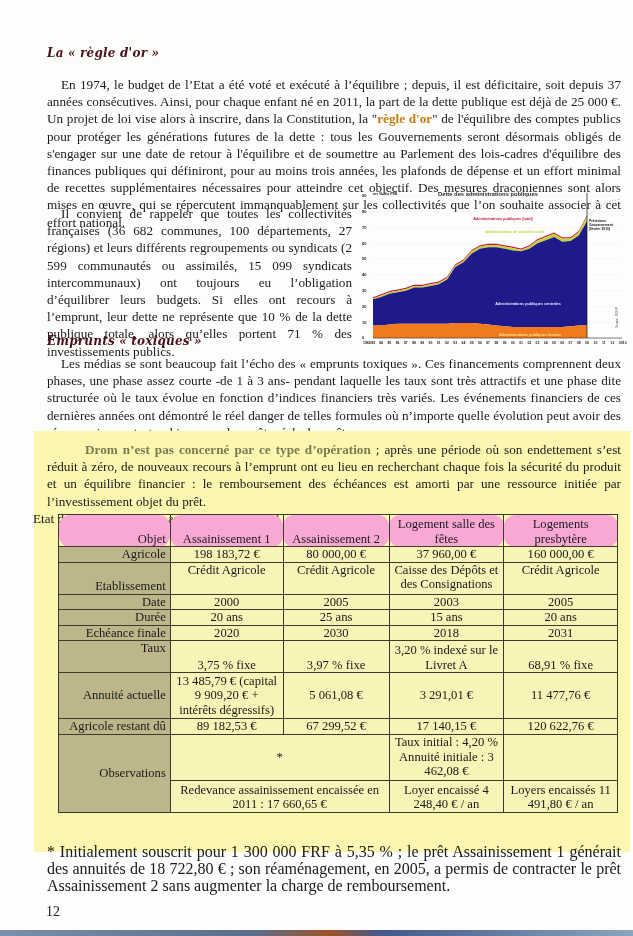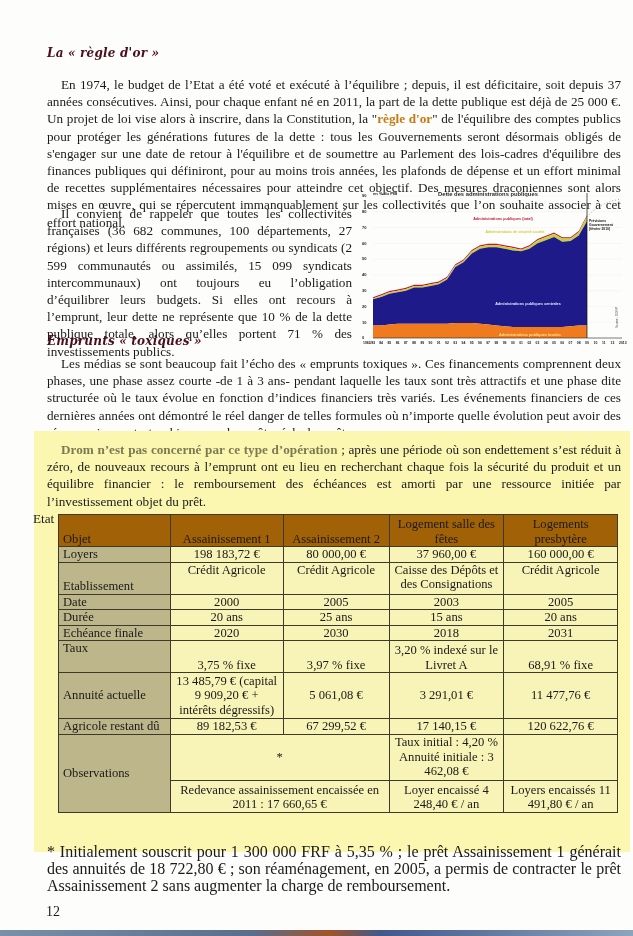--- a/index.html
+++ b/index.html
@@ -3,27 +3,27 @@
 <meta charset="utf-8">
 <style>
   html, body { margin:0; padding:0; }
   body { width:633px; height:936px; background:#fdfdfb; position:relative; overflow:hidden;
          font-family:"Liberation Serif", serif; color:#1a1a1a; }
   .heading { position:absolute; left:47px; font-family:"DejaVu Serif", serif; font-style:italic; font-weight:bold;
              color:#4a0f1c; font-size:12px; letter-spacing:0.2px; }
   .para { position:absolute; font-size:13.2px; line-height:17.2px; text-align:justify; margin:0; }
   .indent { text-indent:14px; }
   .gold { color:#c77a0f; font-weight:bold; }
-  .olive { color:#7d7a52; font-weight:bold; }
+  .olive { color:#7d7a52; font-weight:bold;margin-left:24px; }
   #chart { position:absolute; left:360px; top:188px; width:273px; height:160px; }
   .yellowbox { position:absolute; left:34px; top:431px; width:596px; height:421px; background:#fbf7b1; }
   table.debt { position:absolute; left:58px; top:514px; width:560px; border-collapse:collapse; font-size:12.6px; line-height:14.5px; }
   table.debt td { border:1px solid #3c3a2a; padding:0 4px; text-align:center; vertical-align:bottom; background:#f8f3b6; }
-  table.debt td.lab { background:#bdb68a; text-align:left; }
-  table.debt tr.head td { background:#a16207; }
+  table.debt td.lab { background:#bdb68a; text-align:right; }
+  table.debt tr.head td { background:#f9a8d4;border-radius:11px; }
   .pagenum { position:absolute; left:46px; top:904px; font-size:14px; }
   .bottomstrip { position:absolute; left:0; top:930px; width:633px; height:6px;
                  background:linear-gradient(90deg,#7b8fa8,#5a6d8c 40%,#a0532a 52%,#43588a 60%,#8ea3bd); }
 </style>
 </head>
 <body>
 
 <div class="heading" style="top:46px;">La « règle d'or »</div>
 <p class="para indent" style="left:47px; top:76px; width:574px;">
   <span>En 1974, le budget de l’Etat a été voté et exécuté à l’équilibre ; depuis, il est déficitaire, soit depuis 37 années consécutives. Ainsi, pour chaque enfant né en 2011, la part de la dette publique est déjà de 25 000 €. Un projet de loi vise alors à inscrire, dans la Constitution, la "</span><span class="gold">règle d'or</span><span>" de l'équilibre des comptes publics pour protéger les générations futures de la dette : tous les Gouvernements seront désormais obligés de s'engager sur une date de retour à l'équilibre et de soumettre au Parlement des lois-cadres d'équilibre des finances publiques  qui définiront, pour au moins trois années, les plafonds de dépense et un effort minimal de recettes supplémentaires nécessaires pour atteindre cet objectif. Des mesures draconiennes sont alors mises en œuvre, qui se répercutent immanquablement sur les collectivités que l’on souhaite associer à cet effort national.</span>
@@ -130,21 +130,21 @@
     </colgroup>
   <tbody>
       <tr class="head" style="height:32px;">
     <td class="lab">Objet</td>
     <td>Assainissement 1</td>
     <td>Assainissement 2</td>
     <td>Logement salle des fêtes</td>
     <td>Logements presbytère</td>
   </tr>
   <tr>
-    <td class="lab">Loyers</td>
+    <td class="lab">Agricole</td>
     <td>198 183,72 €</td>
     <td>80 000,00 €</td>
     <td>37 960,00 €</td>
     <td>160 000,00 €</td>
   </tr>
   <tr style="height:32px;">
     <td class="lab">Etablissement</td>
     <td style="vertical-align:top">Crédit Agricole</td>
     <td style="vertical-align:top">Crédit Agricole</td>
     <td style="vertical-align:top">Caisse des Dépôts et des Consignations</td>

